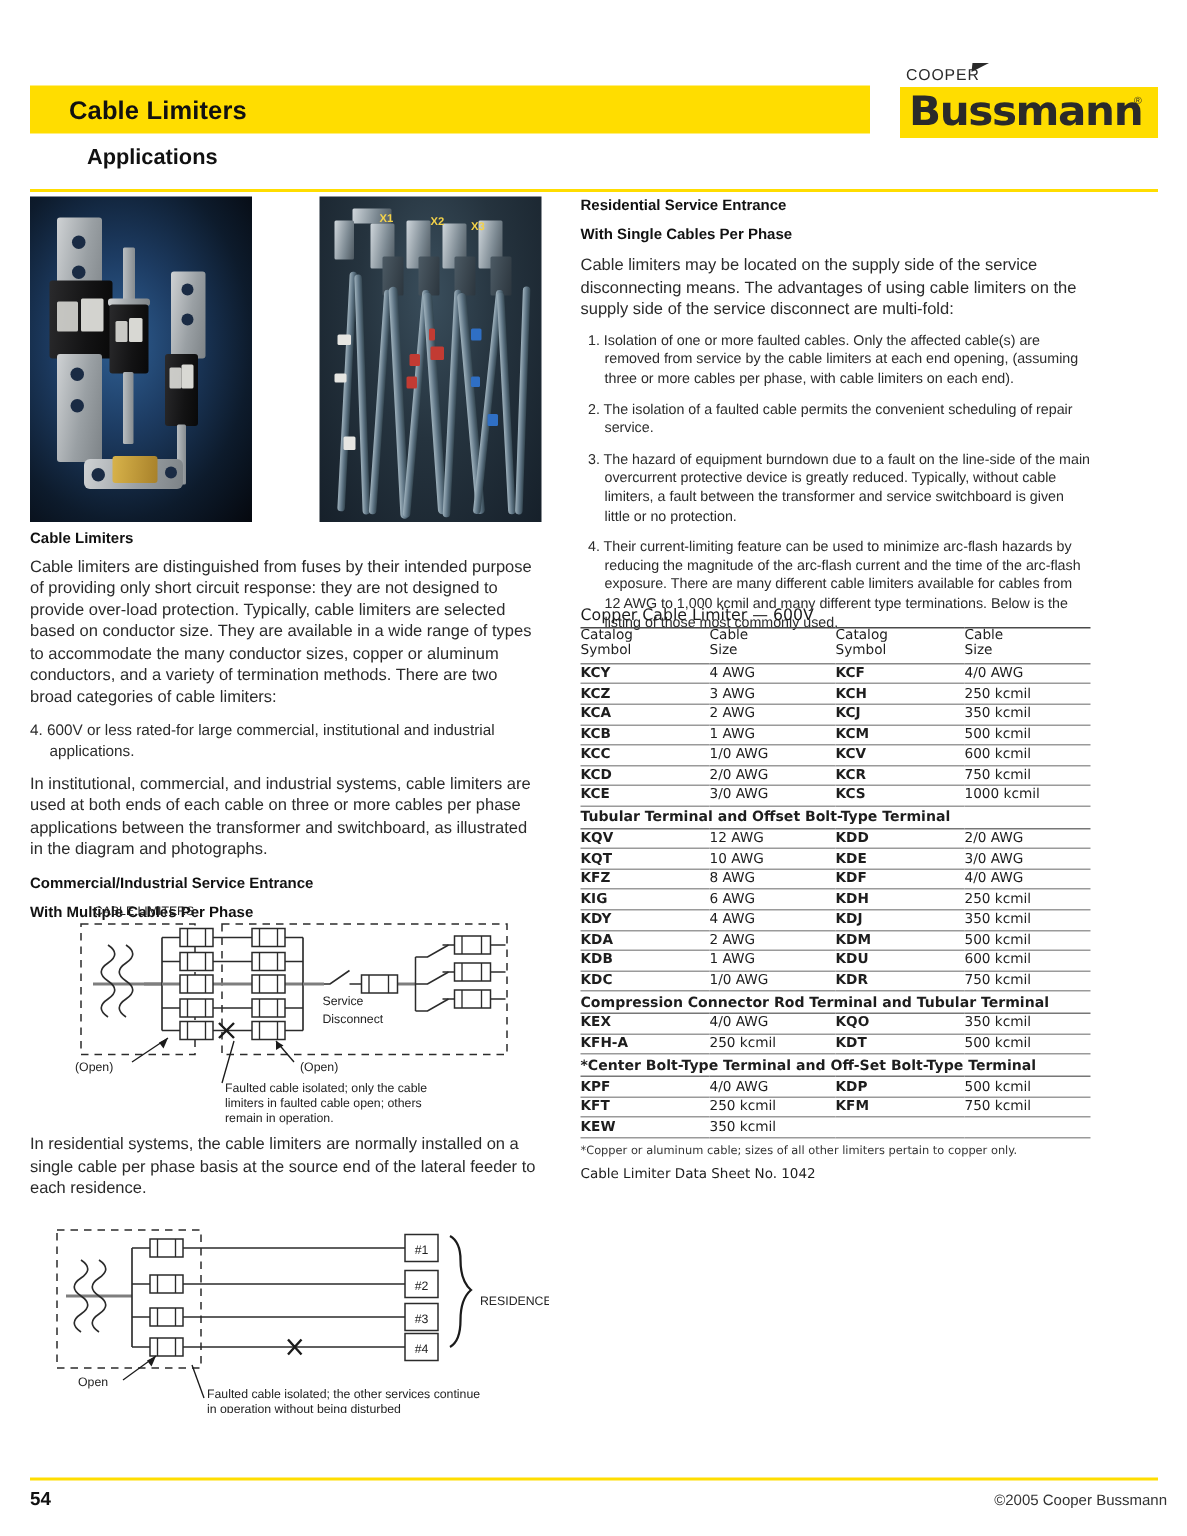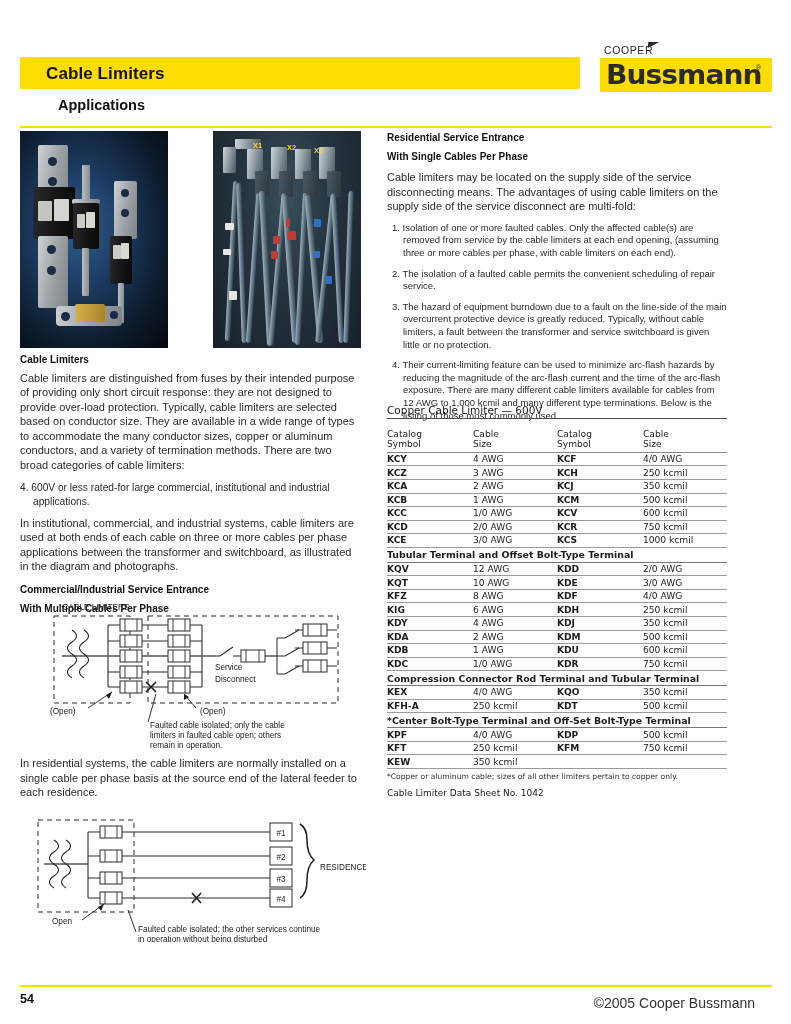--- a/index.html
+++ b/index.html
@@ -151,21 +151,21 @@
     font-family: "DejaVu Sans", sans-serif;
     font-size: 9.1px; color: #1d1d1d;
   }
   table.limiters td, table.limiters th {
     padding: 1.2px 0 1.4px 0; text-align: left; vertical-align: bottom;
   }
   table.limiters thead th {
     font-weight: normal; font-size: 9.1px; line-height: 10.4px;
     border-top: 1.3px solid #4a4a4a;
     border-bottom: 1.1px solid #888;
-    padding-top: 10px; padding-bottom: 2px;
+    padding-top: 0; padding-bottom: 2px;
   }
   table.limiters tbody tr.data td { border-bottom: .9px solid #9a9a9a; }
   table.limiters tbody tr.data td.sym { font-weight: bold; }
   table.limiters tr.group td {
     font-weight: bold; font-size: 9.4px;
     border-bottom: 1.1px solid #777;
     padding-top: 1.5px;
   }
   .c1 { width: 86px; }
   .c2 { width: 84px; }
@@ -190,22 +190,22 @@
   
   .foot-rule {
     position: absolute; left: 20px; top: 985px;
     width: 752px; height: 2px; background: #FFDD00;
   }
   .foot-page {
     position: absolute; left: 20px; top: 992px;
     font-size: 12.5px; font-weight: bold; color: #111;
   }
   .foot-copy {
-    position: absolute; right: 36px; top: 995px;
-    font-size: 14px; color: #333;
+    position: absolute; right: 13px; top: 995px;
+    font-size: 10px; color: #333;
   }
 </style>
 </head>
 <body>
 
 <div class="header-bar"></div>
 <div class="header-title">Cable Limiters</div>
 <div class="header-sub">Applications</div>
 
 <div class="logo-block">

